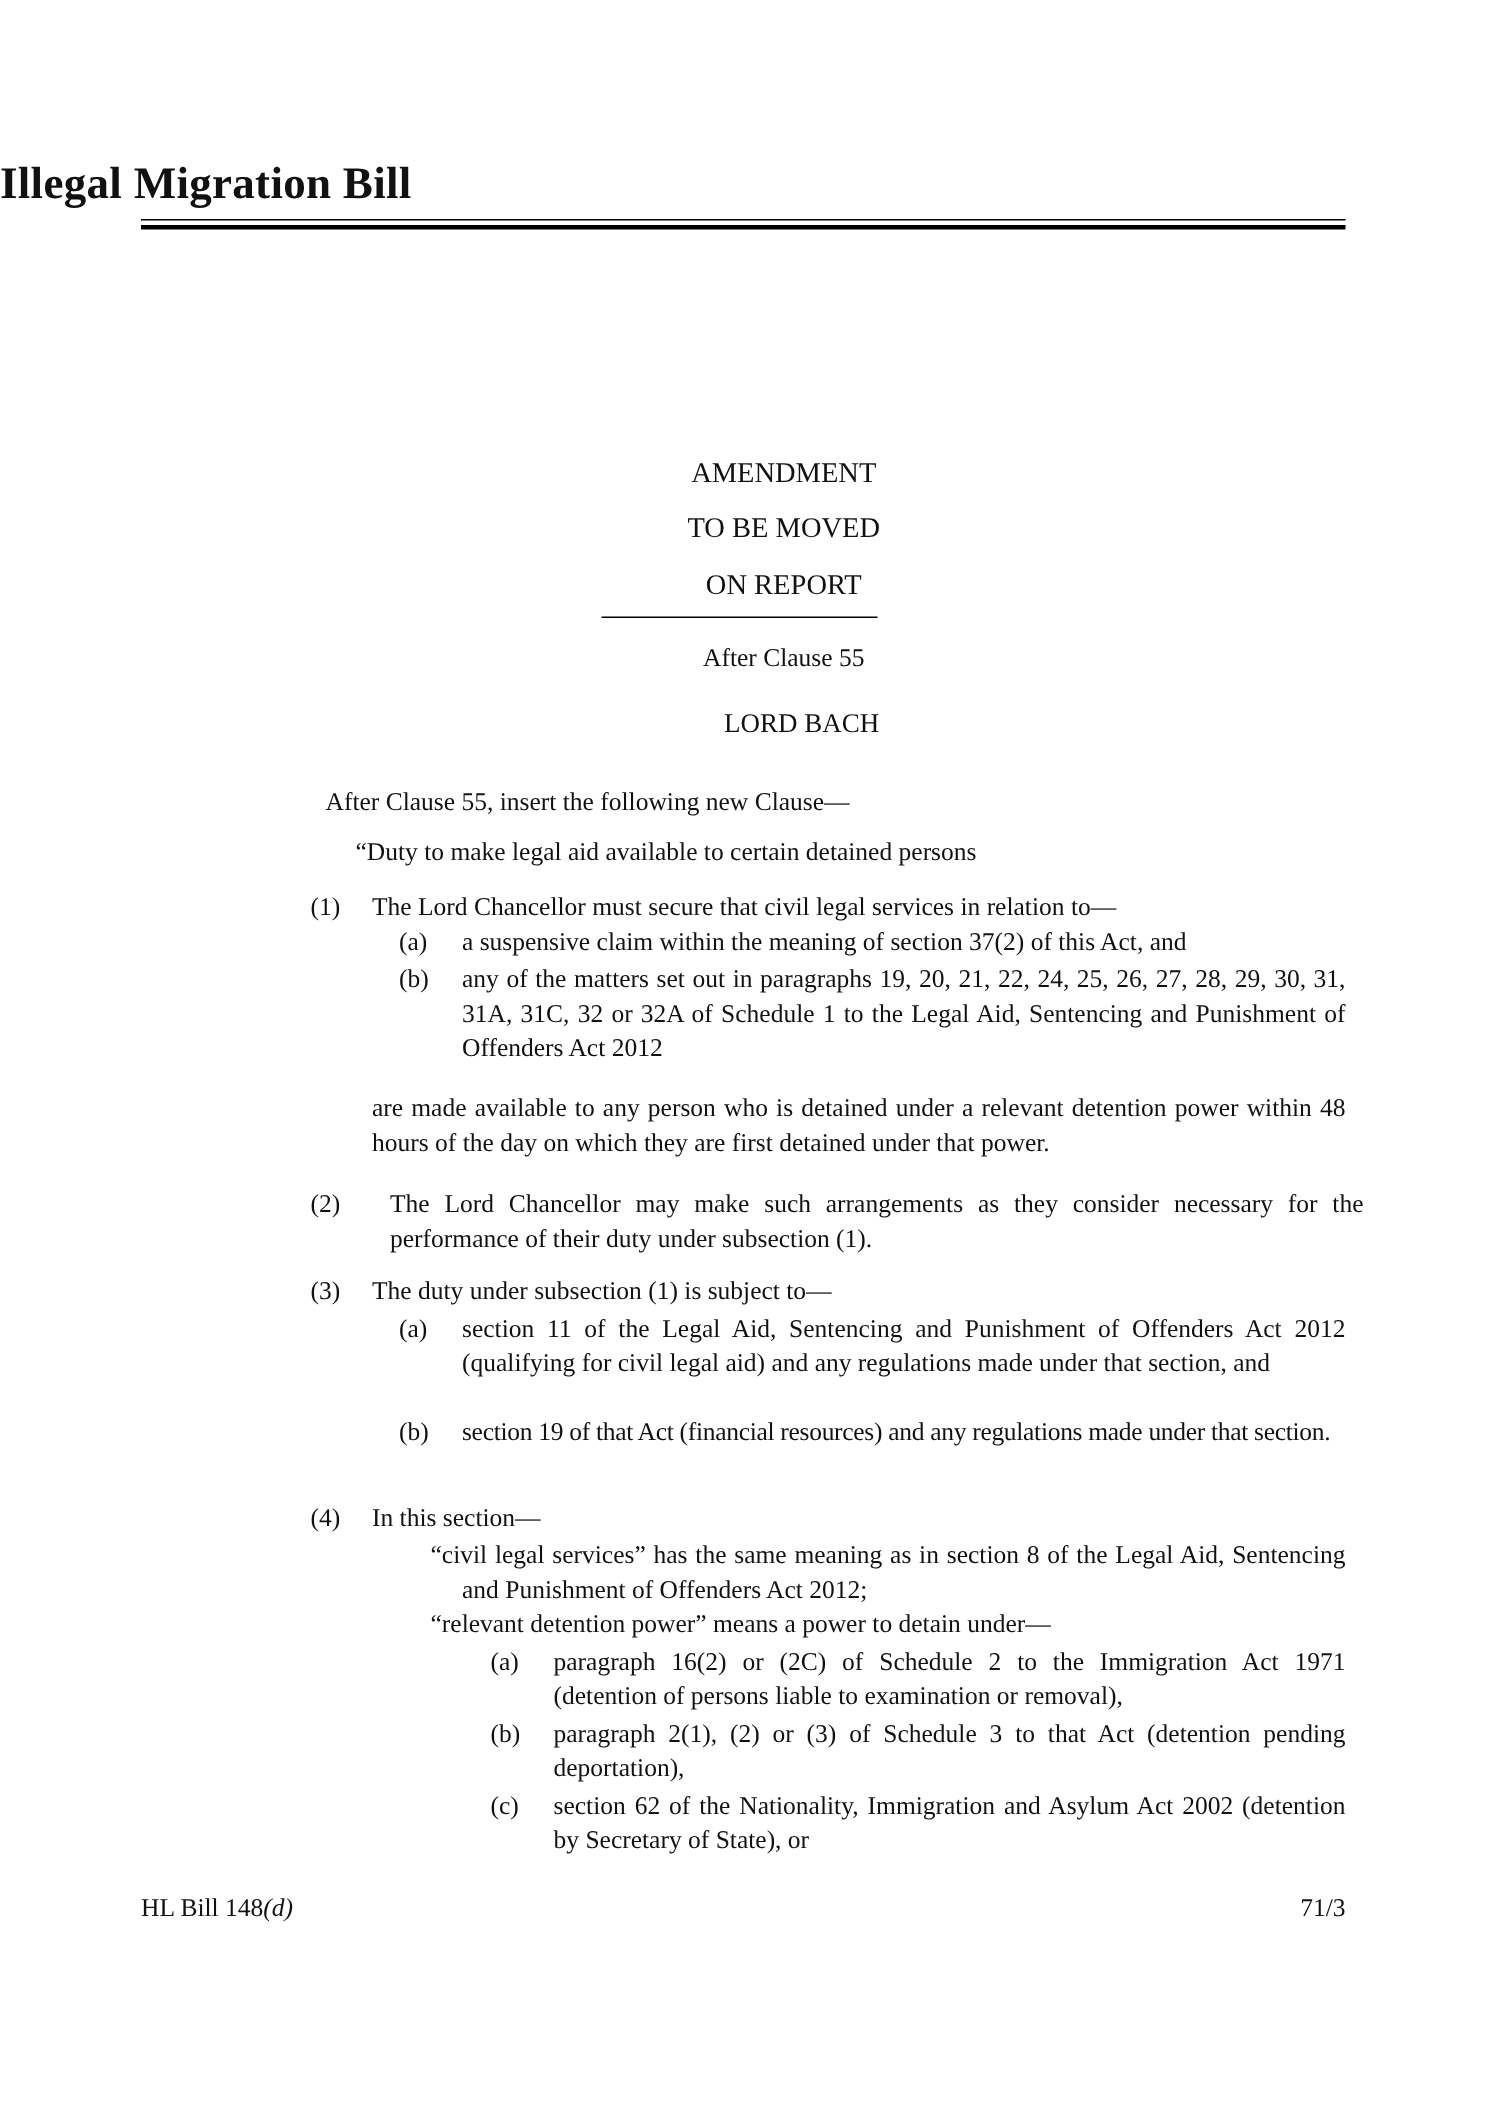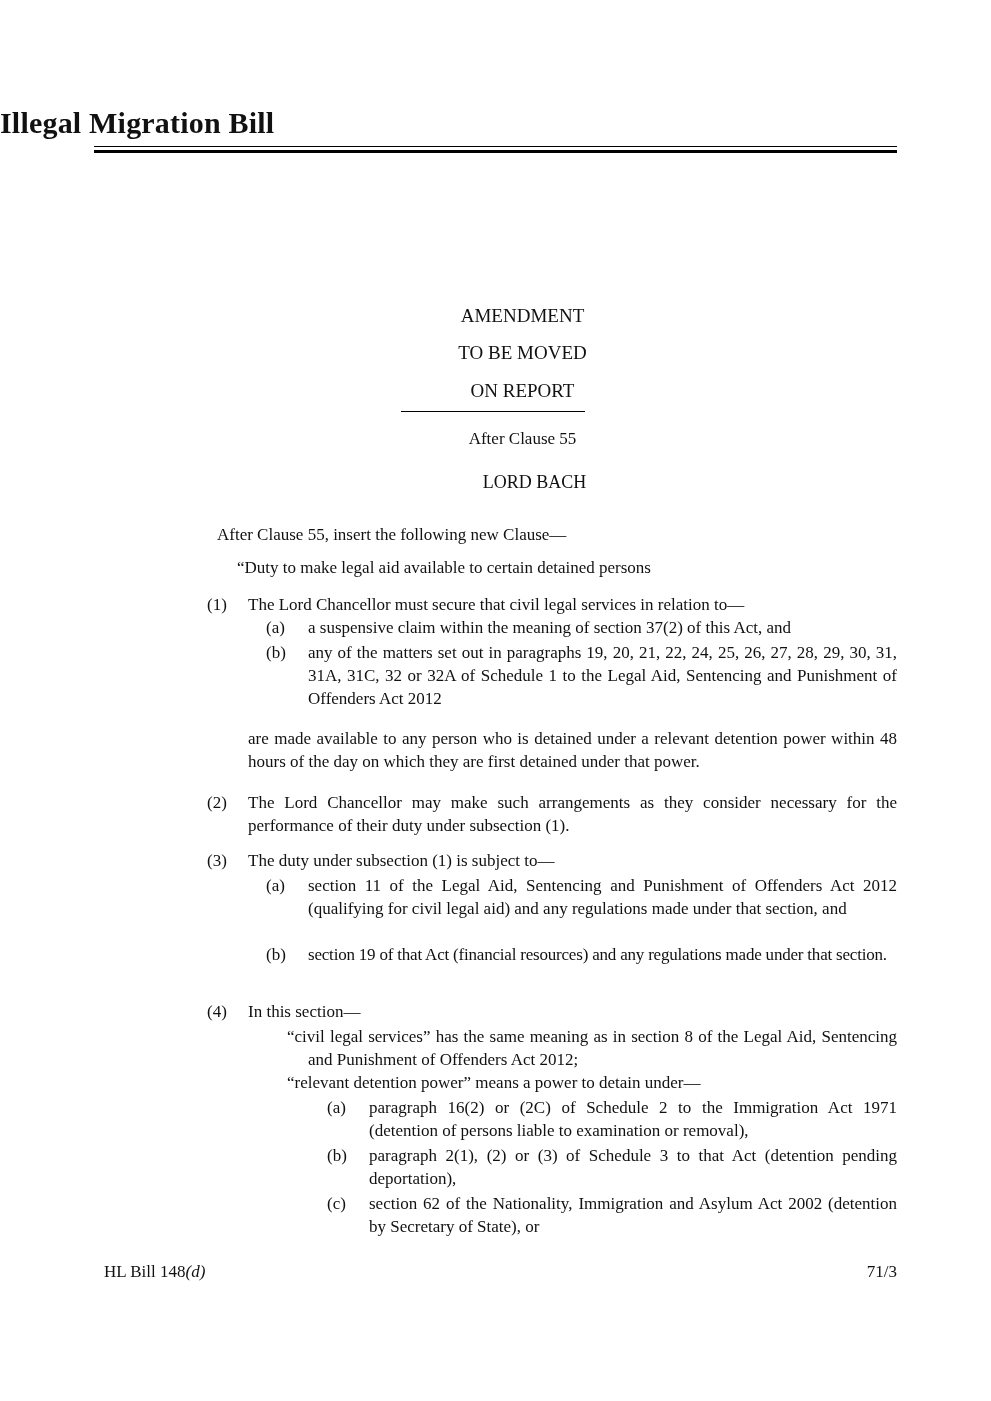--- a/index.html
+++ b/index.html
@@ -46,36 +46,36 @@
 
   <div class="num" style="left:207px; top:593px;">(1)</div>
   <div class="para" style="left:248px; top:593px; width:650px;">The Lord Chancellor must secure that civil legal services in relation to—</div>
   <div class="num" style="left:266px; top:616px;">(a)</div>
   <div class="para" style="left:308px; top:616px; width:590px;">a suspensive claim within the meaning of section 37(2) of this Act, and</div>
   <div class="num" style="left:266px; top:641px;">(b)</div>
   <div class="para justify" style="left:308px; top:641px; width:589px;">any of the matters set out in paragraphs 19, 20, 21, 22, 24, 25, 26, 27, 28, 29, 30, 31, 31A, 31C, 32 or 32A of Schedule 1 to the Legal Aid, Sentencing and Punishment of Offenders Act 2012</div>
   <div class="para justify" style="left:248px; top:711px; width:649px;margin-top:16px;">are made available to any person who is detained under a relevant detention power within 48 hours of the day on which they are first detained under that power.</div>
 
   <div class="num" style="left:207px; top:791px;">(2)</div>
-  <div class="para justify" style="left:248px; top:791px; width:649px;">The Lord Chancellor may make such arrangements as they consider necessary for the performance of their duty under subsection (1).</div>
+  <div class="para justify" style="left:260px; top:791px; width:649px;">The Lord Chancellor may make such arrangements as they consider necessary for the performance of their duty under subsection (1).</div>
 
   <div class="num" style="left:207px; top:849px;">(3)</div>
   <div class="para" style="left:248px; top:849px; width:650px;">The duty under subsection (1) is subject to—</div>
   <div class="num" style="left:266px; top:874px;">(a)</div>
   <div class="para justify" style="left:308px; top:874px; width:589px;">section 11 of the Legal Aid, Sentencing and Punishment of Offenders Act 2012 (qualifying for civil legal aid) and any regulations made under that section, and</div>
   <div class="num" style="left:266px; top:943px;">(b)</div>
   <div class="para justify" style="left:308px; top:943px; width:589px; letter-spacing:-0.2px;">section 19 of that Act (financial resources) and any regulations made under that section.</div>
 
   <div class="num" style="left:207px; top:1000px;">(4)</div>
   <div class="para" style="left:248px; top:1000px;">In this section—</div>
   <div class="para justify" style="left:287px; top:1025px; width:610px; padding-left:21px; text-indent:-21px; box-sizing:border-box;">“civil legal services” has the same meaning as in section 8 of the Legal Aid, Sentencing and Punishment of Offenders Act 2012;</div>
   <div class="para" style="left:287px; top:1071px;">“relevant detention power” means a power to detain under—</div>
   <div class="num" style="left:327px; top:1096px;">(a)</div>
   <div class="para justify" style="left:369px; top:1096px; width:528px;">paragraph 16(2) or (2C) of Schedule 2 to the Immigration Act 1971 (detention of persons liable to examination or removal),</div>
   <div class="num" style="left:327px; top:1144px;">(b)</div>
   <div class="para justify" style="left:369px; top:1144px; width:528px;">paragraph 2(1), (2) or (3) of Schedule 3 to that Act (detention pending deportation),</div>
   <div class="num" style="left:327px; top:1192px;">(c)</div>
   <div class="para justify" style="left:369px; top:1192px; width:528px;">section 62 of the Nationality, Immigration and Asylum Act 2002 (detention by Secretary of State), or</div>
 
-  <div class="footer" style="left:94px;margin-left:10px;"><span>HL Bill 148</span><i>(d)</i></div>
+  <div class="footer" style="left:94px;"><span>HL Bill 148</span><i>(d)</i></div>
   <div class="footer" style="right:94px;">71/3</div>
 
 </div>
 
 </body></html>

